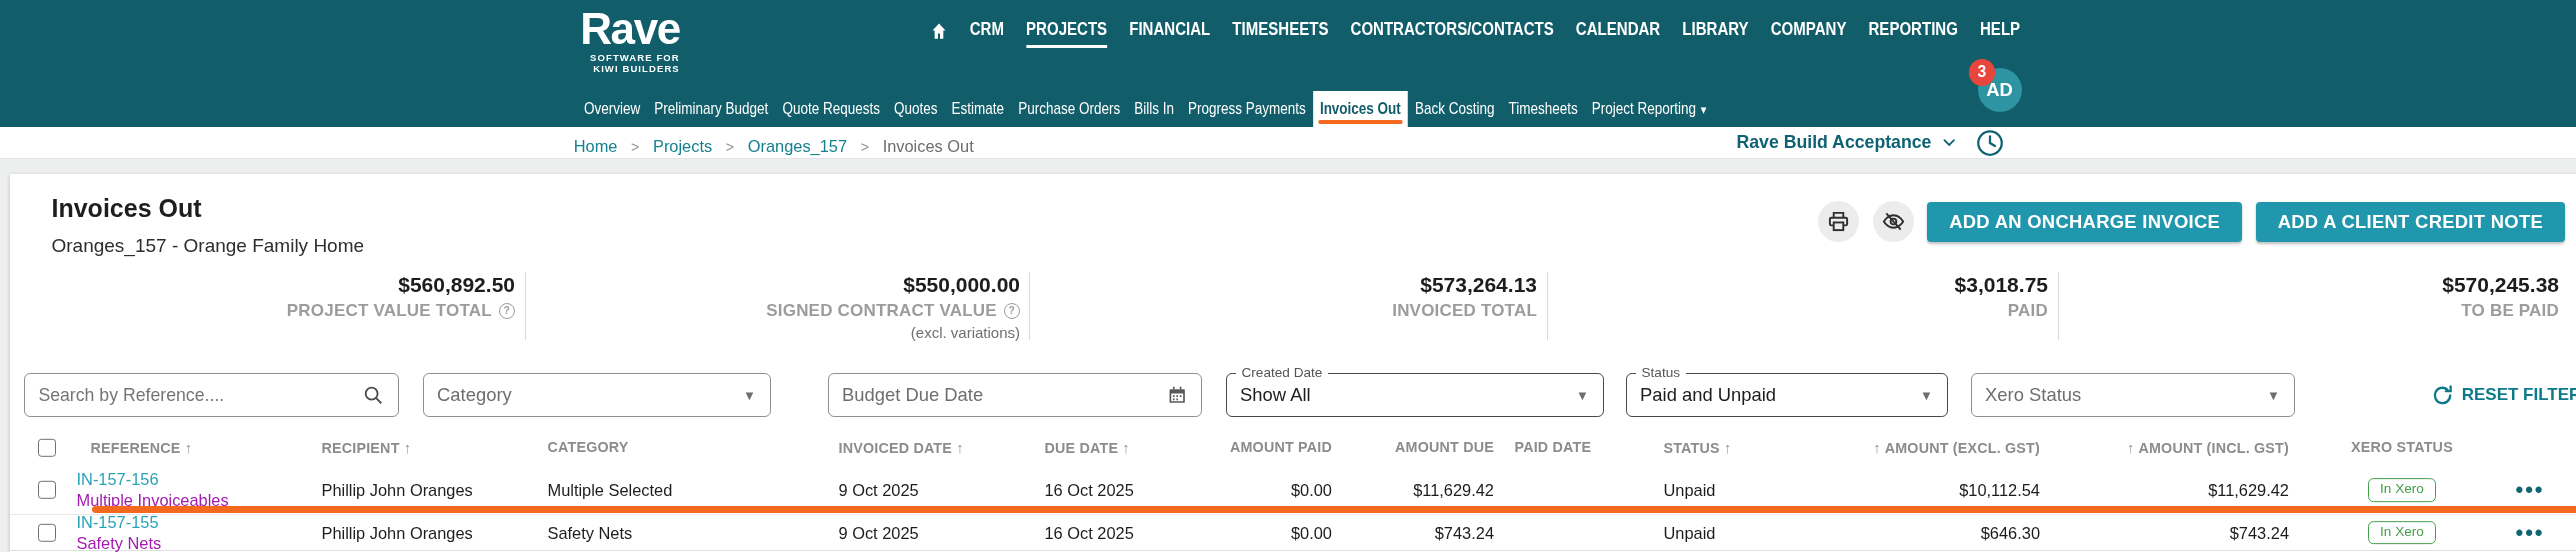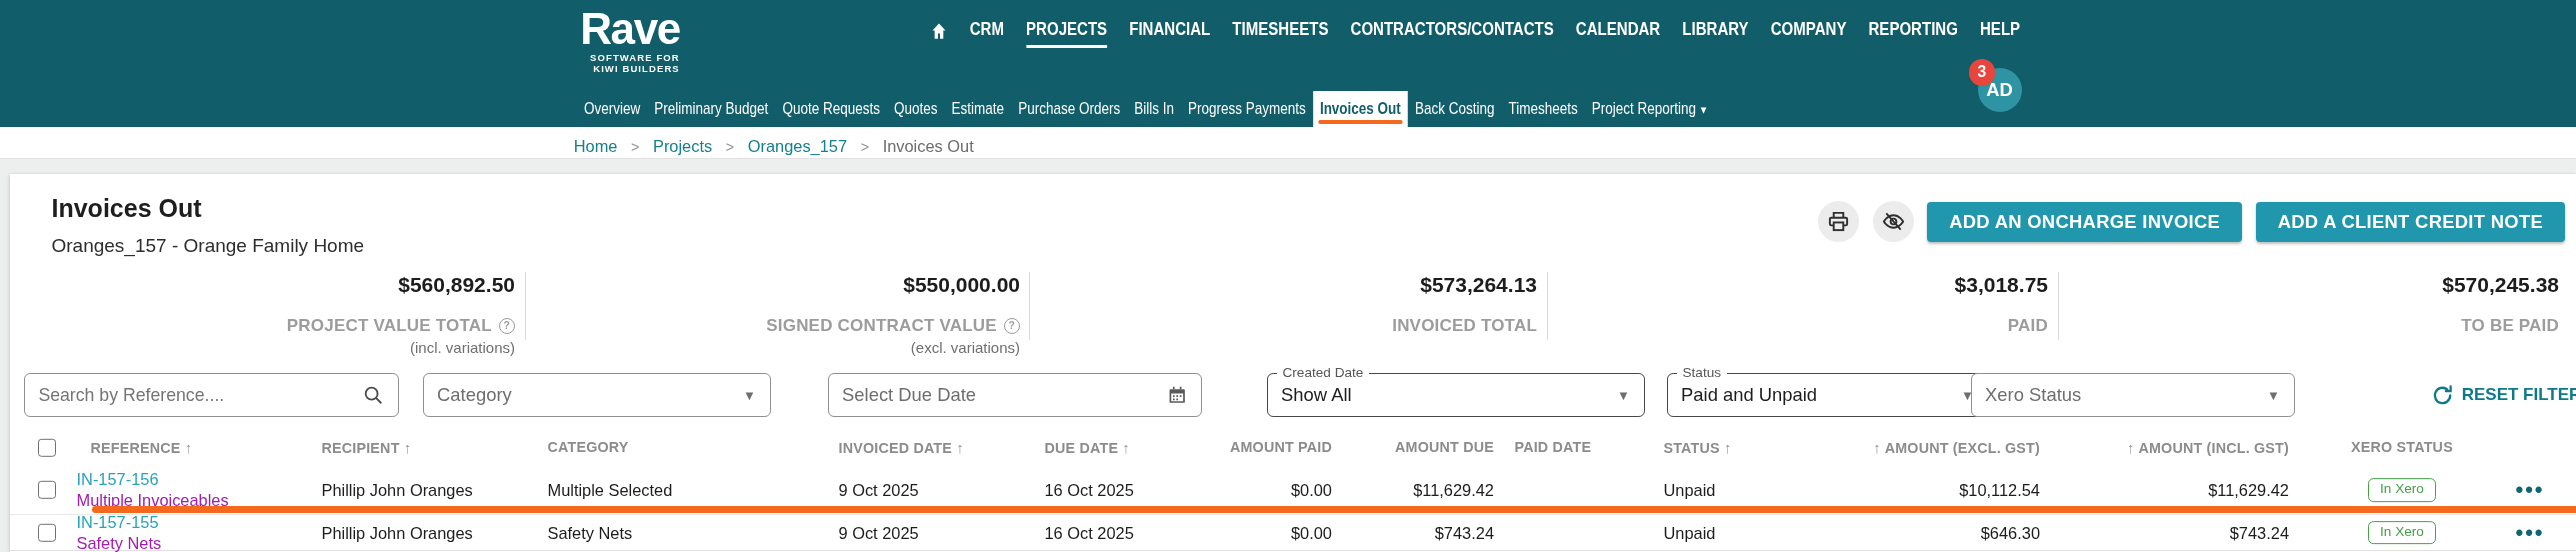--- a/index.html
+++ b/index.html
@@ -53,30 +53,30 @@
   .icon-circle { width:41px; height:41px; border-radius:50%; background:#ececec;
                  display:flex; align-items:center; justify-content:center; cursor:pointer; }
   .btn { height:40px; background:#2097ac; color:#fff; font-weight:bold; font-size:18.4px; letter-spacing:0.3px;
          border-radius:4.1px; display:flex; align-items:center; padding:2px 22px; cursor:pointer;
          box-shadow:0 1.4px 2.7px rgba(0,0,0,.25); white-space:nowrap; }
 
   
   .stat-divider { position:absolute; top:98px; height:68px; width:0.7px; background:#d9d9d9; }
   .stat { position:absolute; top:98px; width:423px; text-align:right; }
   .stat-value { font-size:21px; font-weight:bold; color:#1d1d1d; line-height:26px; }
-  .stat-label { margin-top:18px; font-size:17px; font-weight:bold; color:#9c9c9c; letter-spacing:0.2px;
+  .stat-label { margin-top:3px; font-size:17px; font-weight:bold; color:#9c9c9c; letter-spacing:0.2px;
                 display:flex; justify-content:flex-end; align-items:center; gap:6.8px; line-height:20.4px; }
   .help-circle { width:16.4px; height:16.4px; border:1.4px solid #9c9c9c; border-radius:50%; font-size:10.2px;
                  color:#9c9c9c; font-weight:bold; display:inline-flex; align-items:center; justify-content:center; }
   .stat-note { margin-top:2.7px; font-size:15px; color:#6f6f6f; line-height:17.7px; }
 
   
   .fbox { position:absolute; top:199px; height:44px; border:1.4px solid #8f8f8f; border-radius:6.1px; background:#fff;
           display:flex; align-items:center; padding:0 13.6px; font-size:18.4px; color:#6e6e6e; cursor:pointer; }
-  .fbox.bold-border { border-color:#474747; color:#1d1d1d;margin-left:41px; }
+  .fbox.bold-border { border-color:#474747; color:#1d1d1d; }
   .float-label { position:absolute; top:-9.5px; left:9.5px; background:#fff; padding:0 5.5px; font-size:13.6px; color:#555; }
   .sel-caret { margin-left:auto; font-size:13px; color:#6e6e6e; }
   .f-icon { margin-left:auto; display:flex; align-items:center; }
   .search-input { position:absolute; left:14.3px; width:375px; }
   .search-input input { border:none; outline:none; font-size:17.7px; color:#1d1d1d; width:300px;
           font-family:"Liberation Sans", sans-serif; }
   .search-input input::placeholder { color:#757575; }
   .reset { position:absolute; left:2421px; top:199px; height:44px; display:flex; align-items:center; gap:8.2px;
            color:#0d7a8a; font-weight:bold; font-size:17px; cursor:pointer; white-space:nowrap; }
 
@@ -163,20 +163,34 @@
   <div class="container">
     <div class="crumbs">
       <span class="crumb-link">Home</span>
       <span class="crumb-sep">&gt;</span>
       <span class="crumb-link">Projects</span>
       <span class="crumb-sep">&gt;</span>
       <span class="crumb-link">Oranges_157</span>
       <span class="crumb-sep">&gt;</span>
       <span class="crumb-current">Invoices Out</span>
     </div>
+    <div class="crumb-right">
+      <span class="workspace">
+        <span>Rave Build Acceptance</span>
+        <svg width="16.4" height="16.4" viewBox="0 0 24 24" fill="none" stroke="#0f6273" stroke-width="2.6" stroke-linecap="round">
+            <path d="M5 9l7 7 7-7"></path>
+          </svg>
+      </span>
+      <span class="clock-btn">
+        <svg width="30" height="30" viewBox="0 0 24 24" fill="none" stroke="#0f6273" stroke-width="1.8" stroke-linecap="round">
+            <circle cx="12" cy="12" r="9.4"></circle>
+            <path d="M12 6.6V12l4 2.4"></path>
+          </svg>
+      </span>
+    </div>
   </div>
 </div>
 
 <div class="card">
 
   <div class="page-title">Invoices Out</div>
   <div class="page-sub">Oranges_157 - Orange Family Home</div>
 
   <div class="actions">
     <span class="icon-circle">
@@ -201,21 +215,20 @@
   <div class="stat-divider" style="left:1019px"></div>
   <div class="stat-divider" style="left:1537px"></div>
   <div class="stat-divider" style="left:2048px"></div>
 
   <div class="stat" style="right:2061px">
     <div class="stat-value">$560,892.50</div>
     <div class="stat-label">
         <span>PROJECT VALUE TOTAL</span>
         <span class="help-circle">?</span>
       </div>
-    <div class="stat-note">(incl. variations)</div>
   </div>
   <div class="stat" style="right:1556px">
     <div class="stat-value">$550,000.00</div>
     <div class="stat-label">
         <span>SIGNED CONTRACT VALUE</span>
         <span class="help-circle">?</span>
       </div>
     <div class="stat-note">(excl. variations)</div>
   </div>
   <div class="stat" style="right:1039px">
@@ -244,21 +257,21 @@
           <circle cx="10.5" cy="10.5" r="6.5"></circle>
           <path d="M15.5 15.5L21 21"></path>
         </svg>
     </span>
   </div>
   <div class="fbox" style="left:413px;width:348px">
     <span>Category</span>
     <span class="sel-caret">▼</span>
   </div>
   <div class="fbox" style="left:818px;width:374px">
-    <span>Select Due Date</span>
+    <span>Budget Due Date</span>
     <span class="f-icon">
       <svg width="20.4" height="20.4" viewBox="0 0 24 24" fill="#5a5a5a">
           <path d="M7 2h2v3H7zM15 2h2v3h-2z"></path>
           <path d="M4 5h16a1 1 0 0 1 1 1v14a1 1 0 0 1-1 1H4a1 1 0 0 1-1-1V6a1 1 0 0 1 1-1zm1 5v9h14v-9H5z"></path>
           <path d="M7 12h2v2H7zM11 12h2v2h-2zM15 12h2v2h-2zM7 16h2v2H7zM11 16h2v2h-2z"></path>
         </svg>
     </span>
   </div>
   <div class="fbox bold-border" style="left:1216px;width:378px">
     <span class="float-label">Created Date</span>

